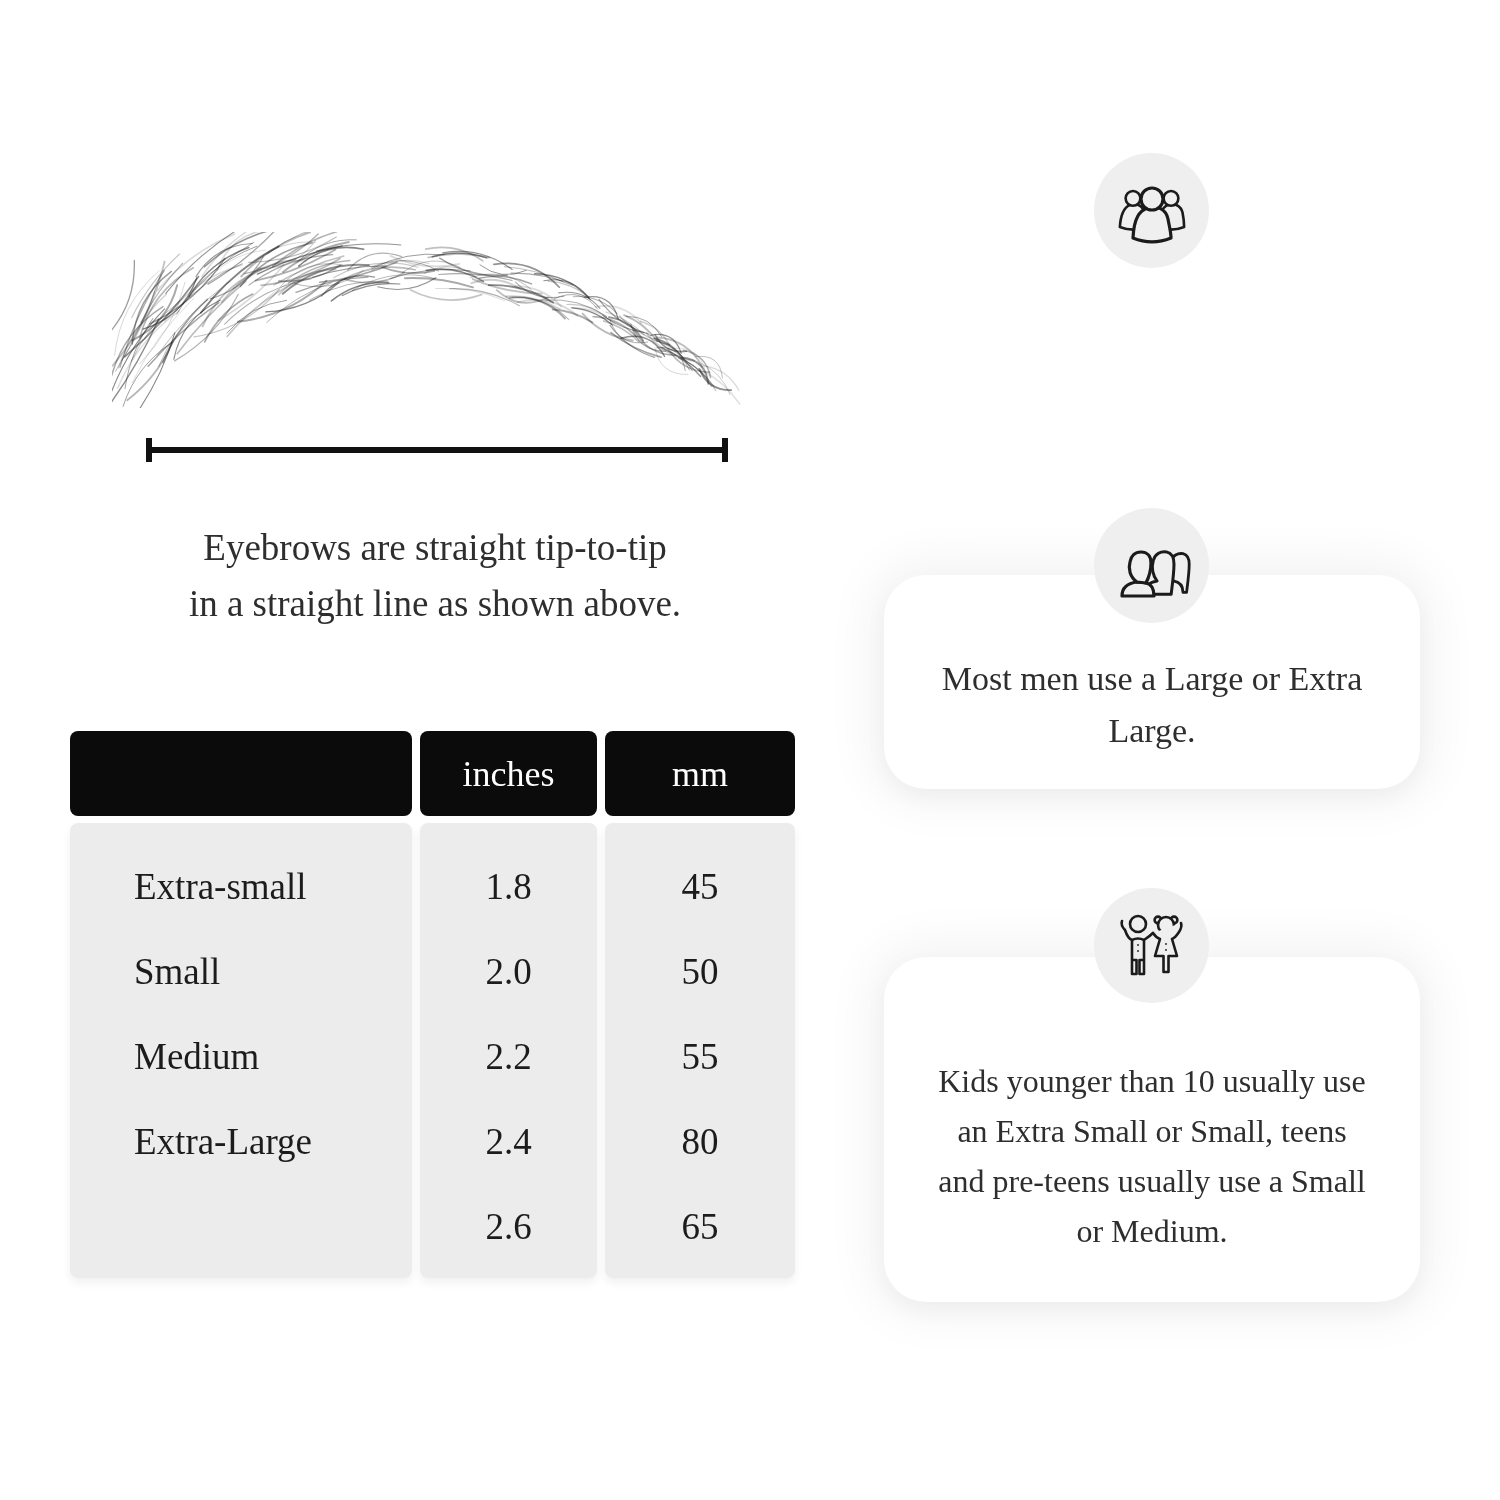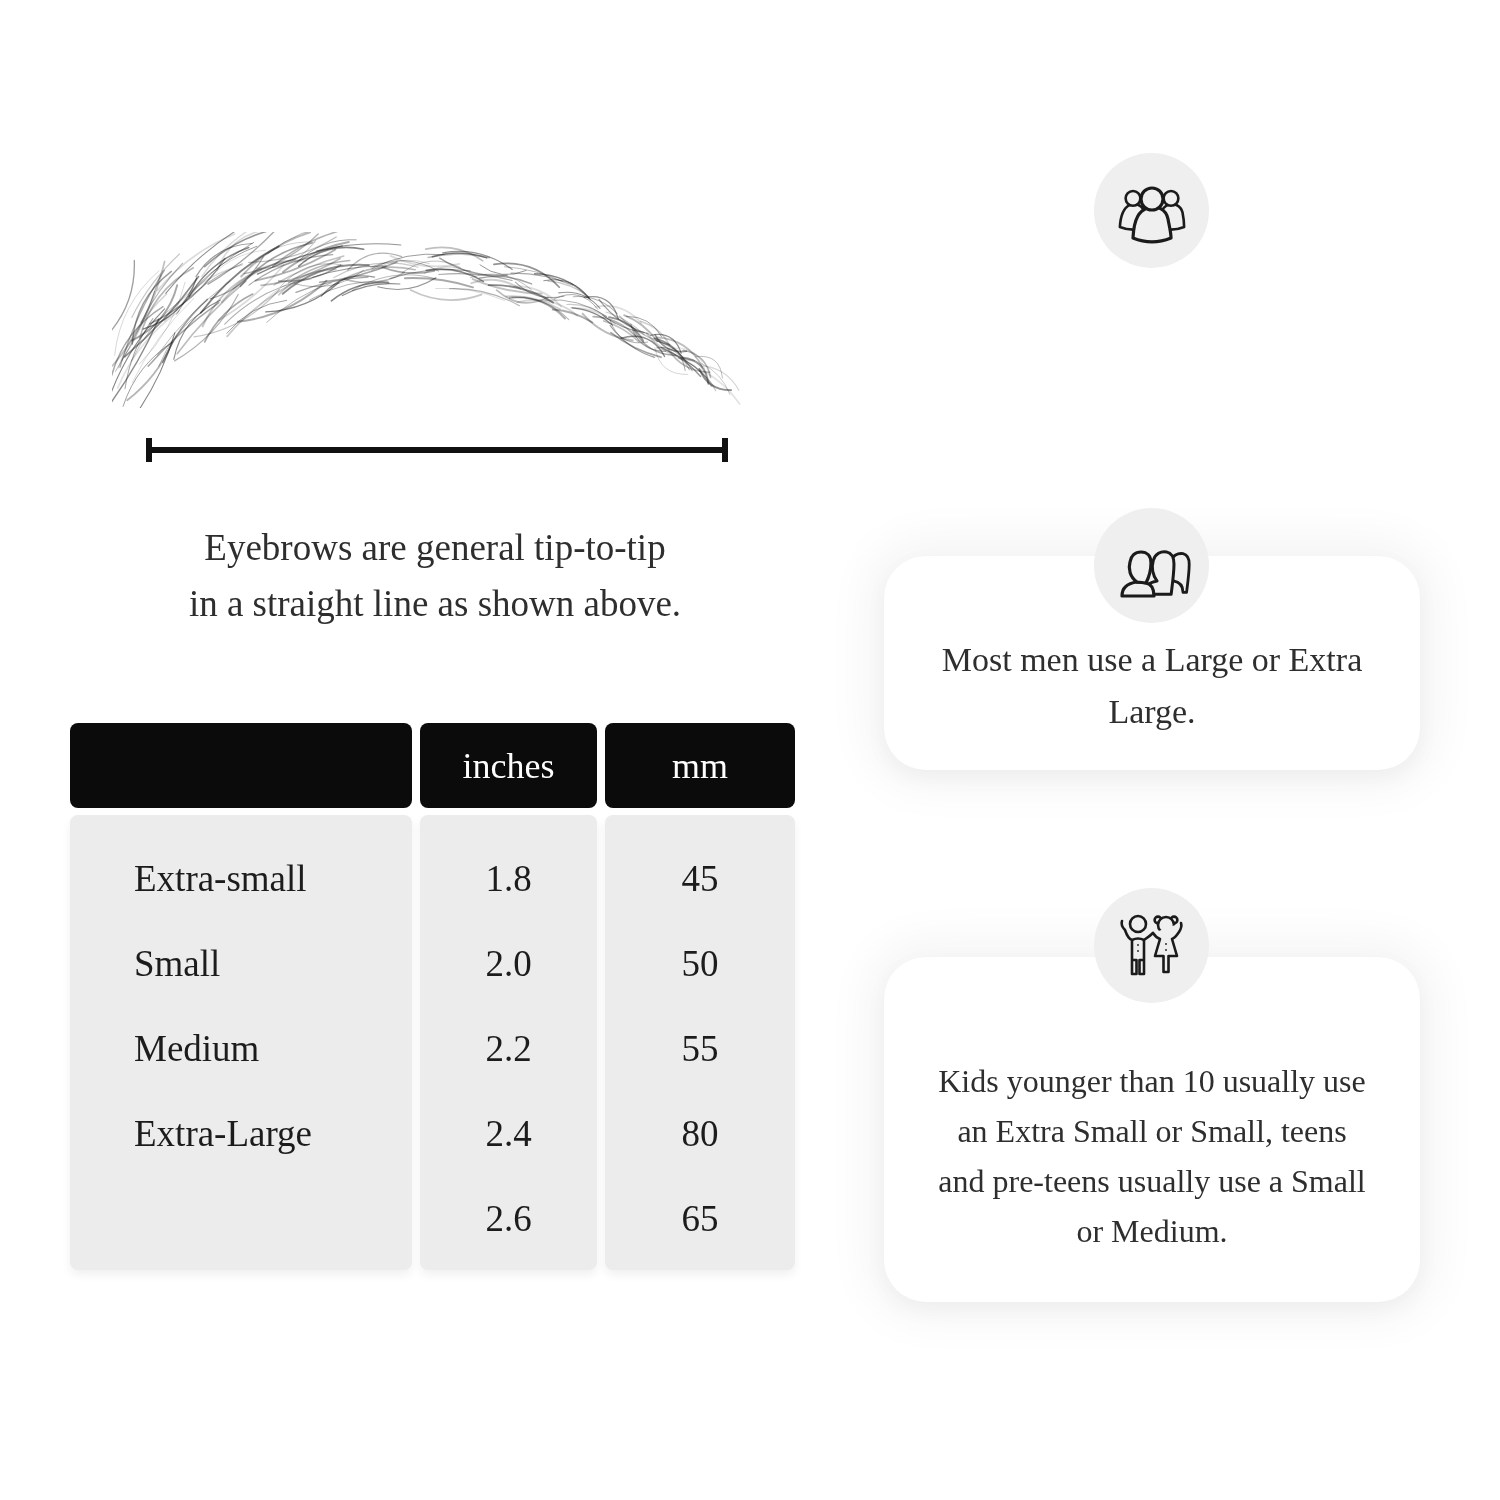--- a/index.html
+++ b/index.html
@@ -12,21 +12,21 @@
   .measure-line{position:absolute;left:146px;top:447px;width:582px;height:6px;background:#111;}
   .measure-cap{position:absolute;top:-9px;width:6px;height:24px;background:#111;}
   .cap-left{left:0;}
   .cap-right{right:0;}
   .caption{
     position:absolute;left:85px;top:520px;width:700px;text-align:center;
     font-size:37px;line-height:56px;color:#2e2e2e;
   }
   
   .size-table{position:absolute;left:70px;top:723px;width:725px;}
-  .tbl-col{position:absolute;top:0;}
+  .tbl-col{position:absolute;top:8px;}
   .col-label{left:0;width:342px;}
   .col-inches{left:350px;width:177px;}
   .col-mm{left:535px;width:190px;}
   .tbl-head{
     height:85px;background:#0b0b0b;border-radius:8px;color:#fff;
     display:flex;align-items:center;justify-content:center;font-size:36px;
   }
   .tbl-body{
     margin-top:7px;height:455px;background:#ececec;border-radius:8px;
     box-shadow:0 5px 10px rgba(0,0,0,0.06);
@@ -38,21 +38,21 @@
   }
   .cell-label{padding-left:64px;}
   .cell-num{justify-content:center;}
   
   .card{
     position:absolute;left:884px;width:536px;background:#ffffff;border-radius:42px;
     box-shadow:0 0 46px 18px rgba(0,0,0,0.045), 0 8px 22px rgba(0,0,0,0.04);
     display:flex;align-items:center;justify-content:center;box-sizing:border-box;
   }
   .card-1{top:224px;height:202px;padding-top:42px;}
-  .card-2{top:556px;height:214px;padding-top:46px;}
+  .card-2{top:575px;height:214px;padding-top:46px;}
   .card-3{top:957px;height:345px;padding-top:52px;}
   .card-text{
     text-align:center;font-size:34px;line-height:52px;color:#2e2e2e;width:470px;
   }
   .card-3 .card-text{width:440px;font-size:32px;line-height:50px;}
   .icon-circle{
     position:absolute;left:1094px;width:115px;height:115px;border-radius:50%;
     background:#efefef;display:flex;align-items:center;justify-content:center;z-index:3;
   }
   .circ-1{top:153px;}
@@ -254,21 +254,21 @@
         <path d="M 182.1 51.6 Q 220.0 62.0 251.5 38.4" stroke="#1d1d1d" stroke-width="0.81" stroke-opacity="0.39" fill="none" stroke-linecap="round"></path>
       </svg>
   </div>
 
   <div class="measure-line">
     <div class="measure-cap cap-left"></div>
     <div class="measure-cap cap-right"></div>
   </div>
 
   <div class="caption">
-    <div>Eyebrows are general tip-to-tip</div>
+    <div>Eyebrows are straight tip-to-tip</div>
     <div>in a straight line as shown above.</div>
   </div>
 
   <div class="size-table">
 
     <div class="tbl-col col-label">
       <div class="tbl-head"></div>
       <div class="tbl-body">
         <div class="tbl-cell cell-label">Extra-small</div>
         <div class="tbl-cell cell-label">Small</div>

